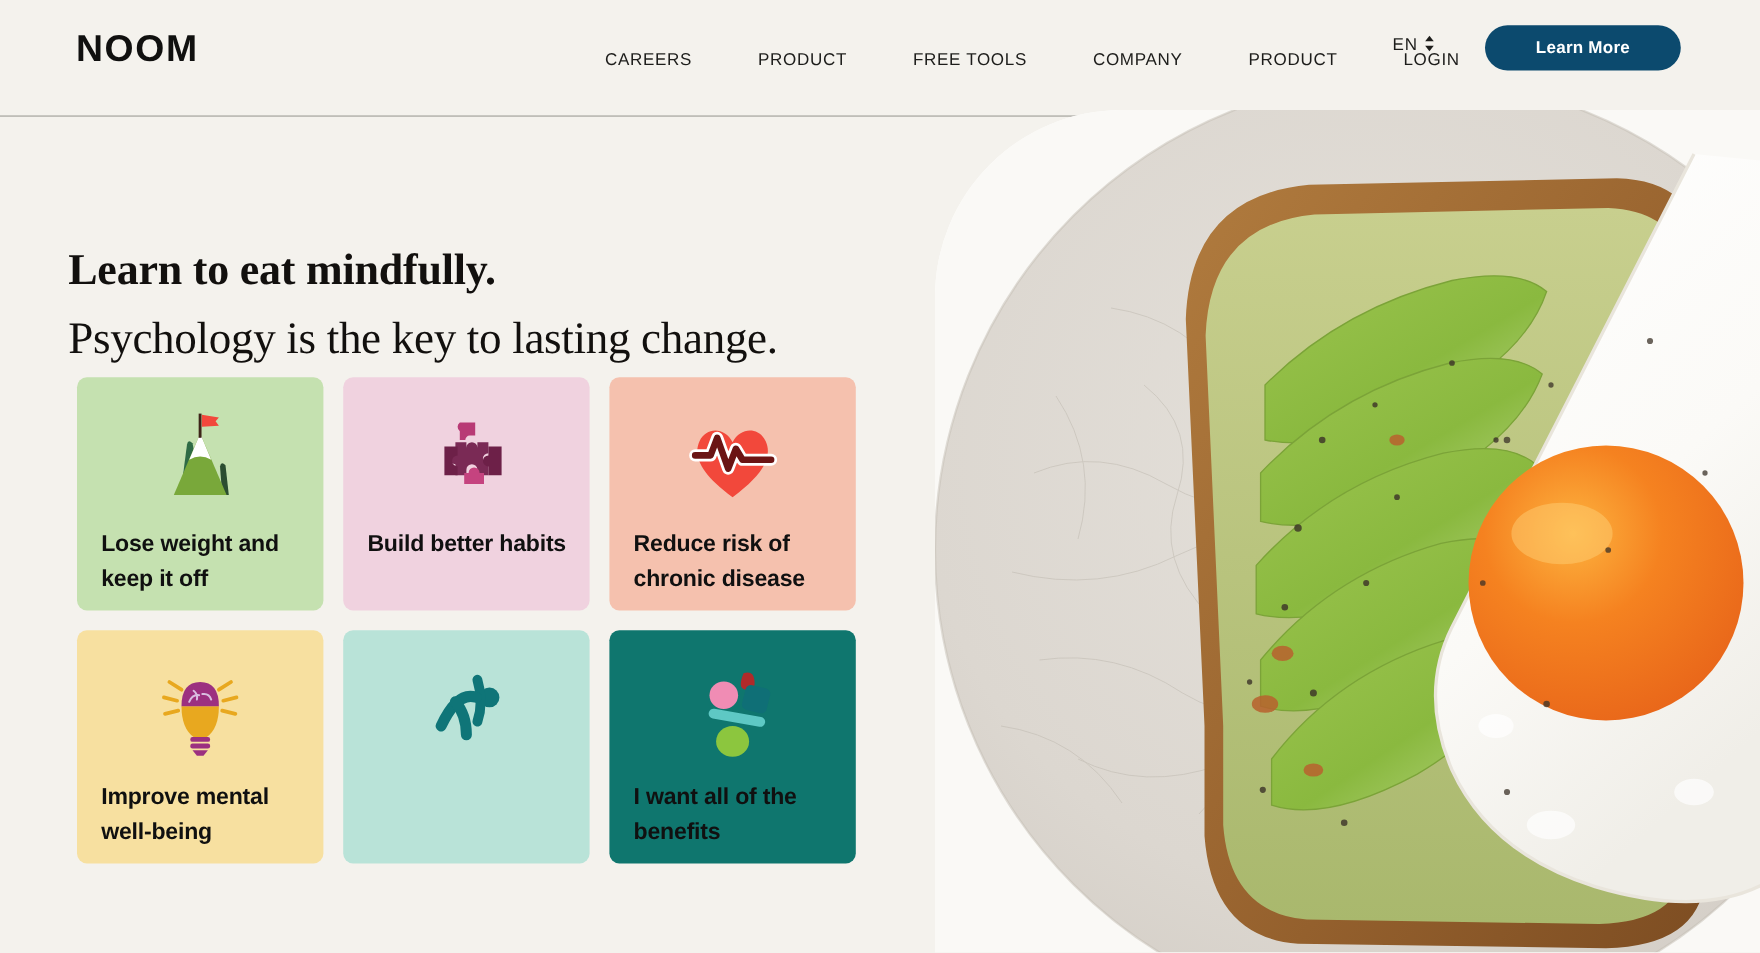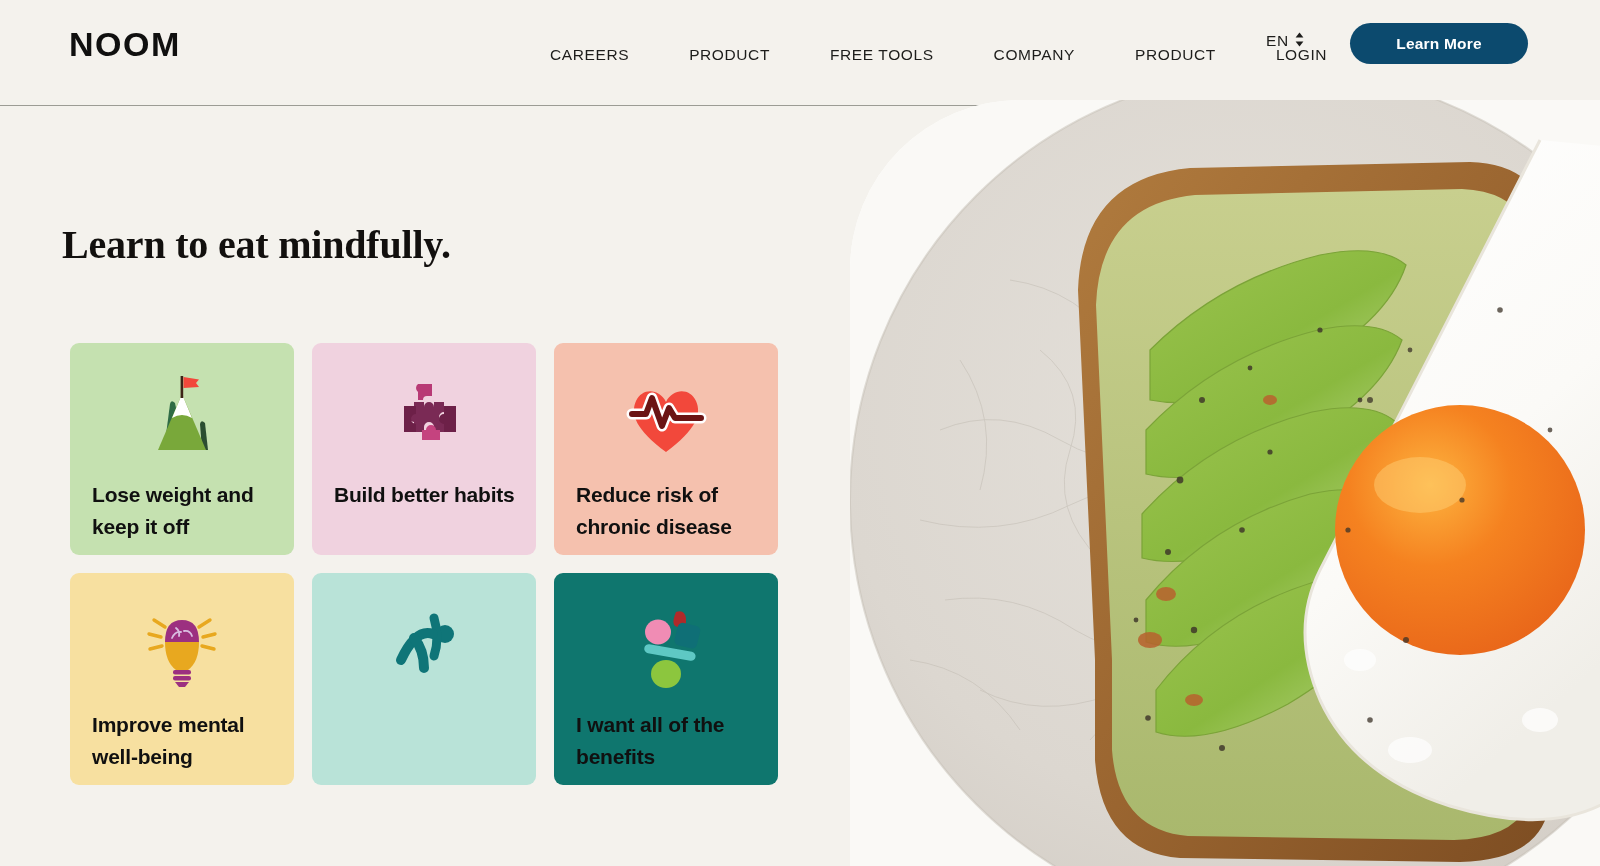--- a/index.html
+++ b/index.html
@@ -117,20 +117,21 @@
       </svg>
     </span>
   </div>
 
   <button class="learn-btn">Learn More</button>
 </div>
 
 <div class="content">
 
   <div class="eyebrow">Learn to eat mindfully.</div>
+  <div class="headline">Psychology is the key to lasting change.</div>
 
   <div class="grid">
 
     <div class="card" style="background:#c5e1b0">
       <div class="card-icon">
         <svg width="96" height="96" viewBox="0 0 96 96">
           <path d="M30 82 L36 36 Q37 31 41 35 L44 50 L40 82 Z" fill="#2f6b45"></path>
           <path d="M68 82 L66 56 Q67 51 71 55 L74 82 Z" fill="#2b4d31"></path>
           <path d="M48 26 L72 82 L24 82 Z" fill="#79a83a"></path>
           <path d="M48 26 L58 50 Q48 44 38 50 Z" fill="#ffffff"></path>

